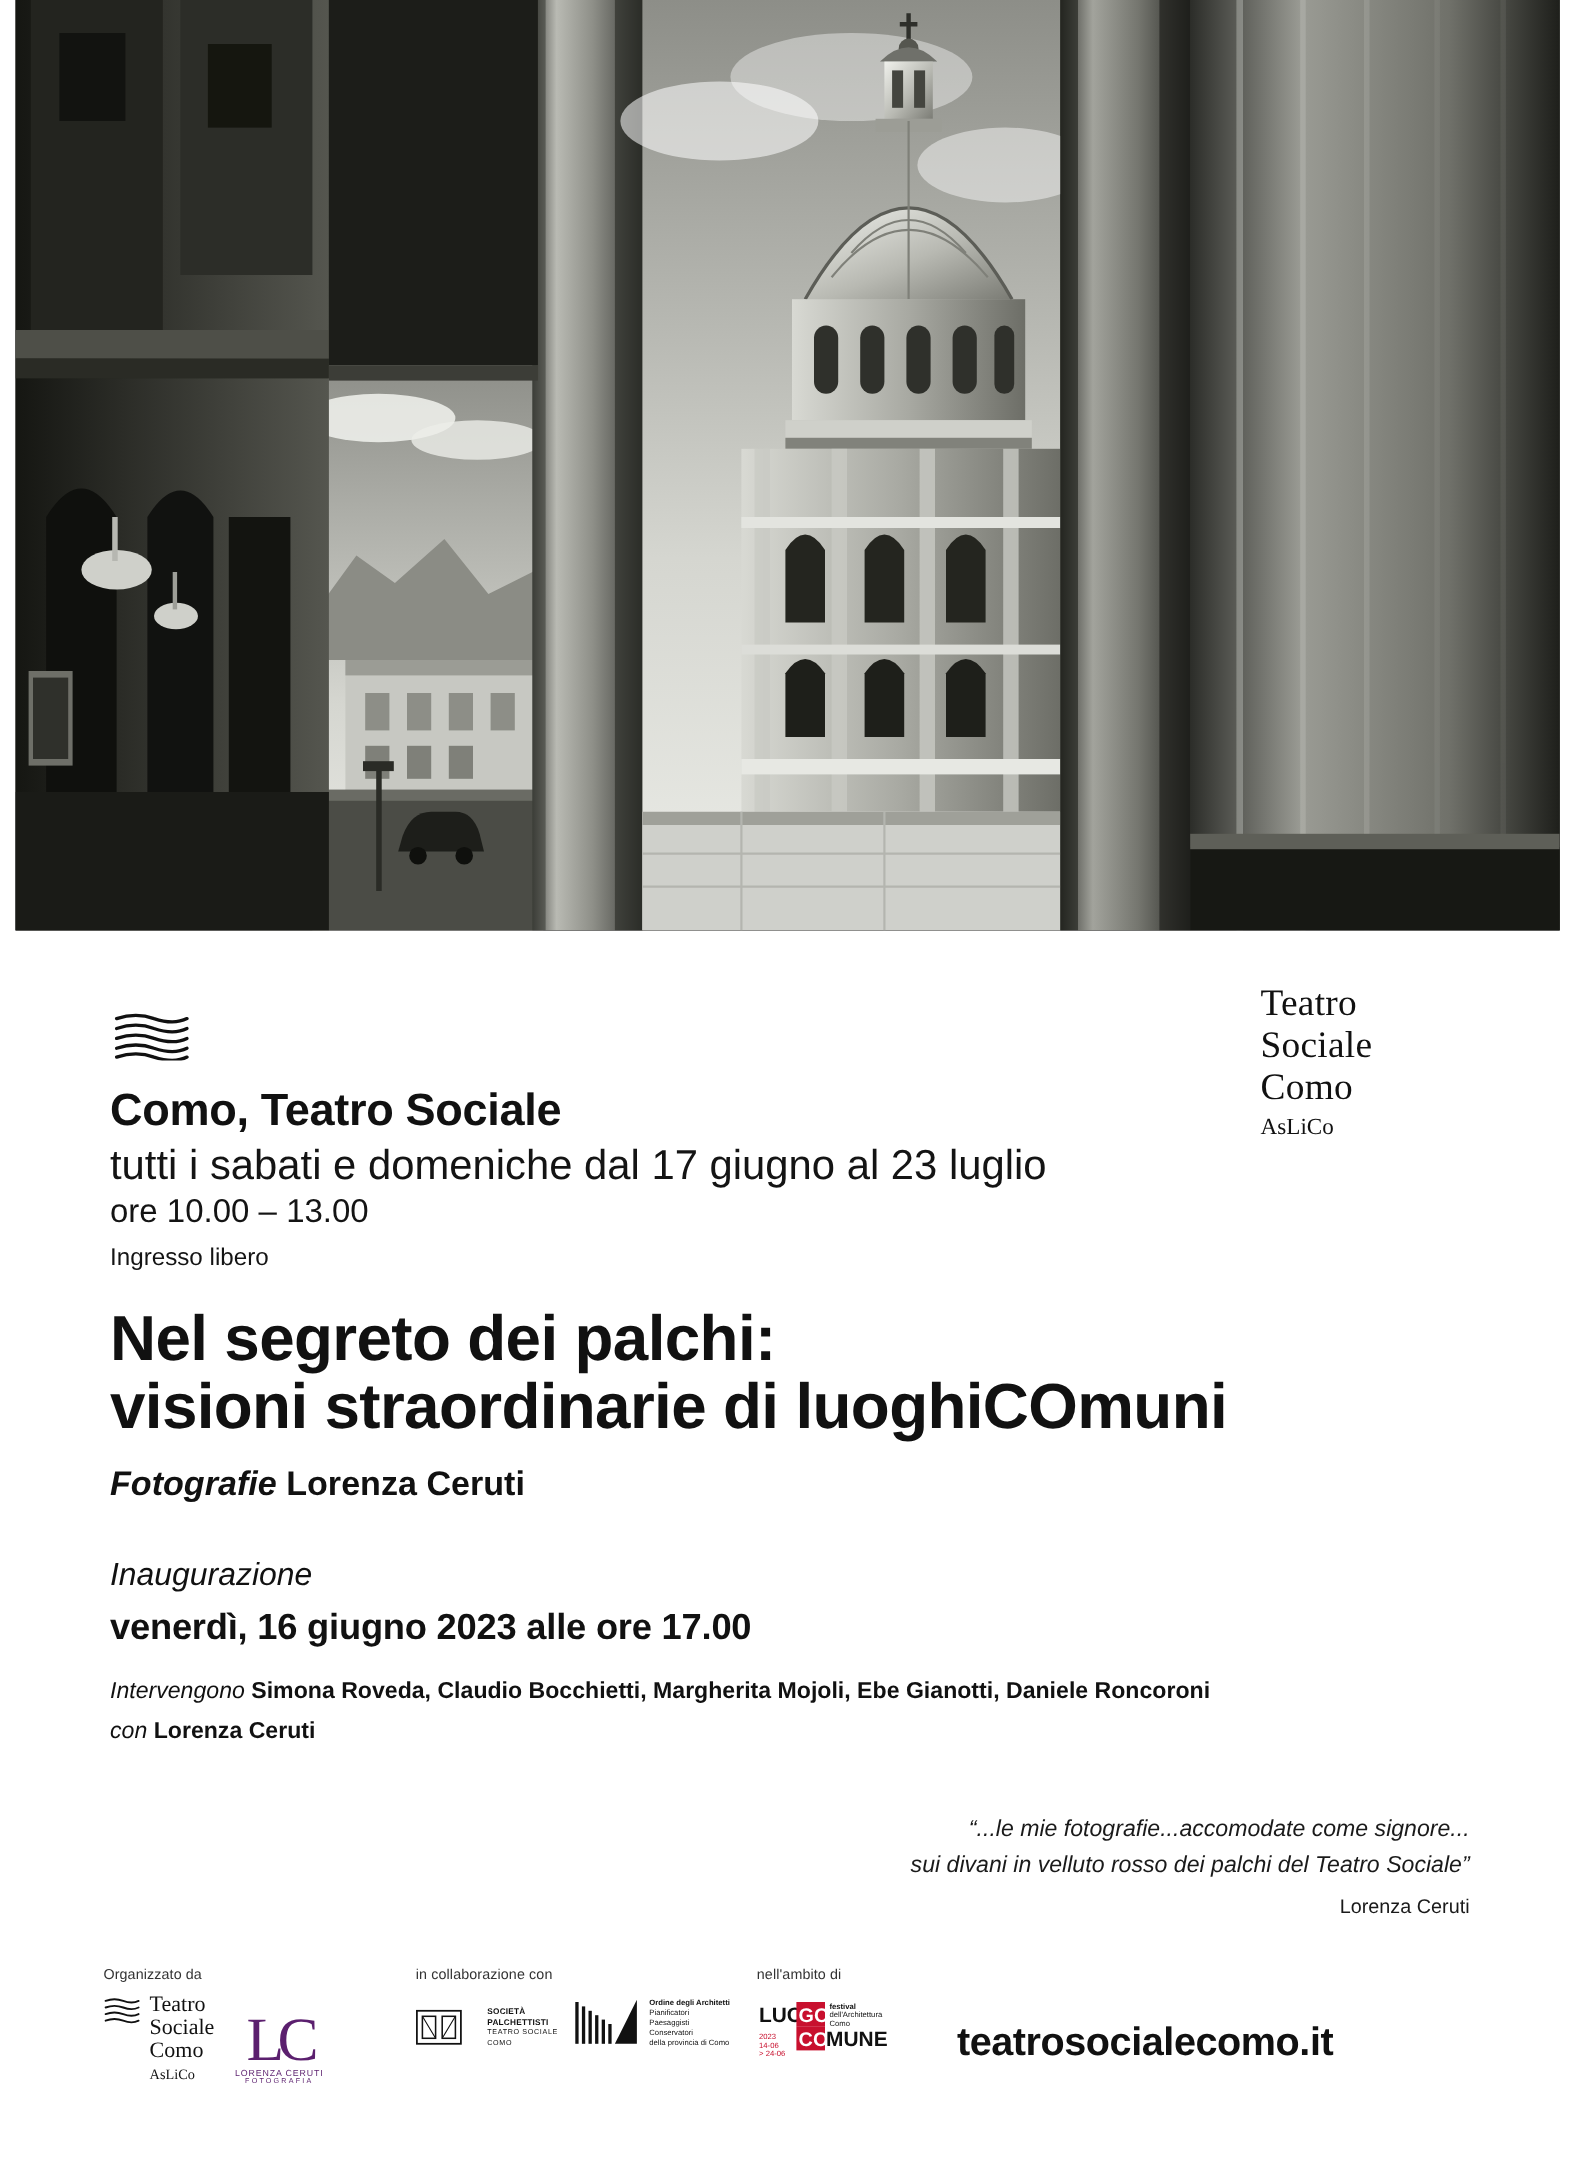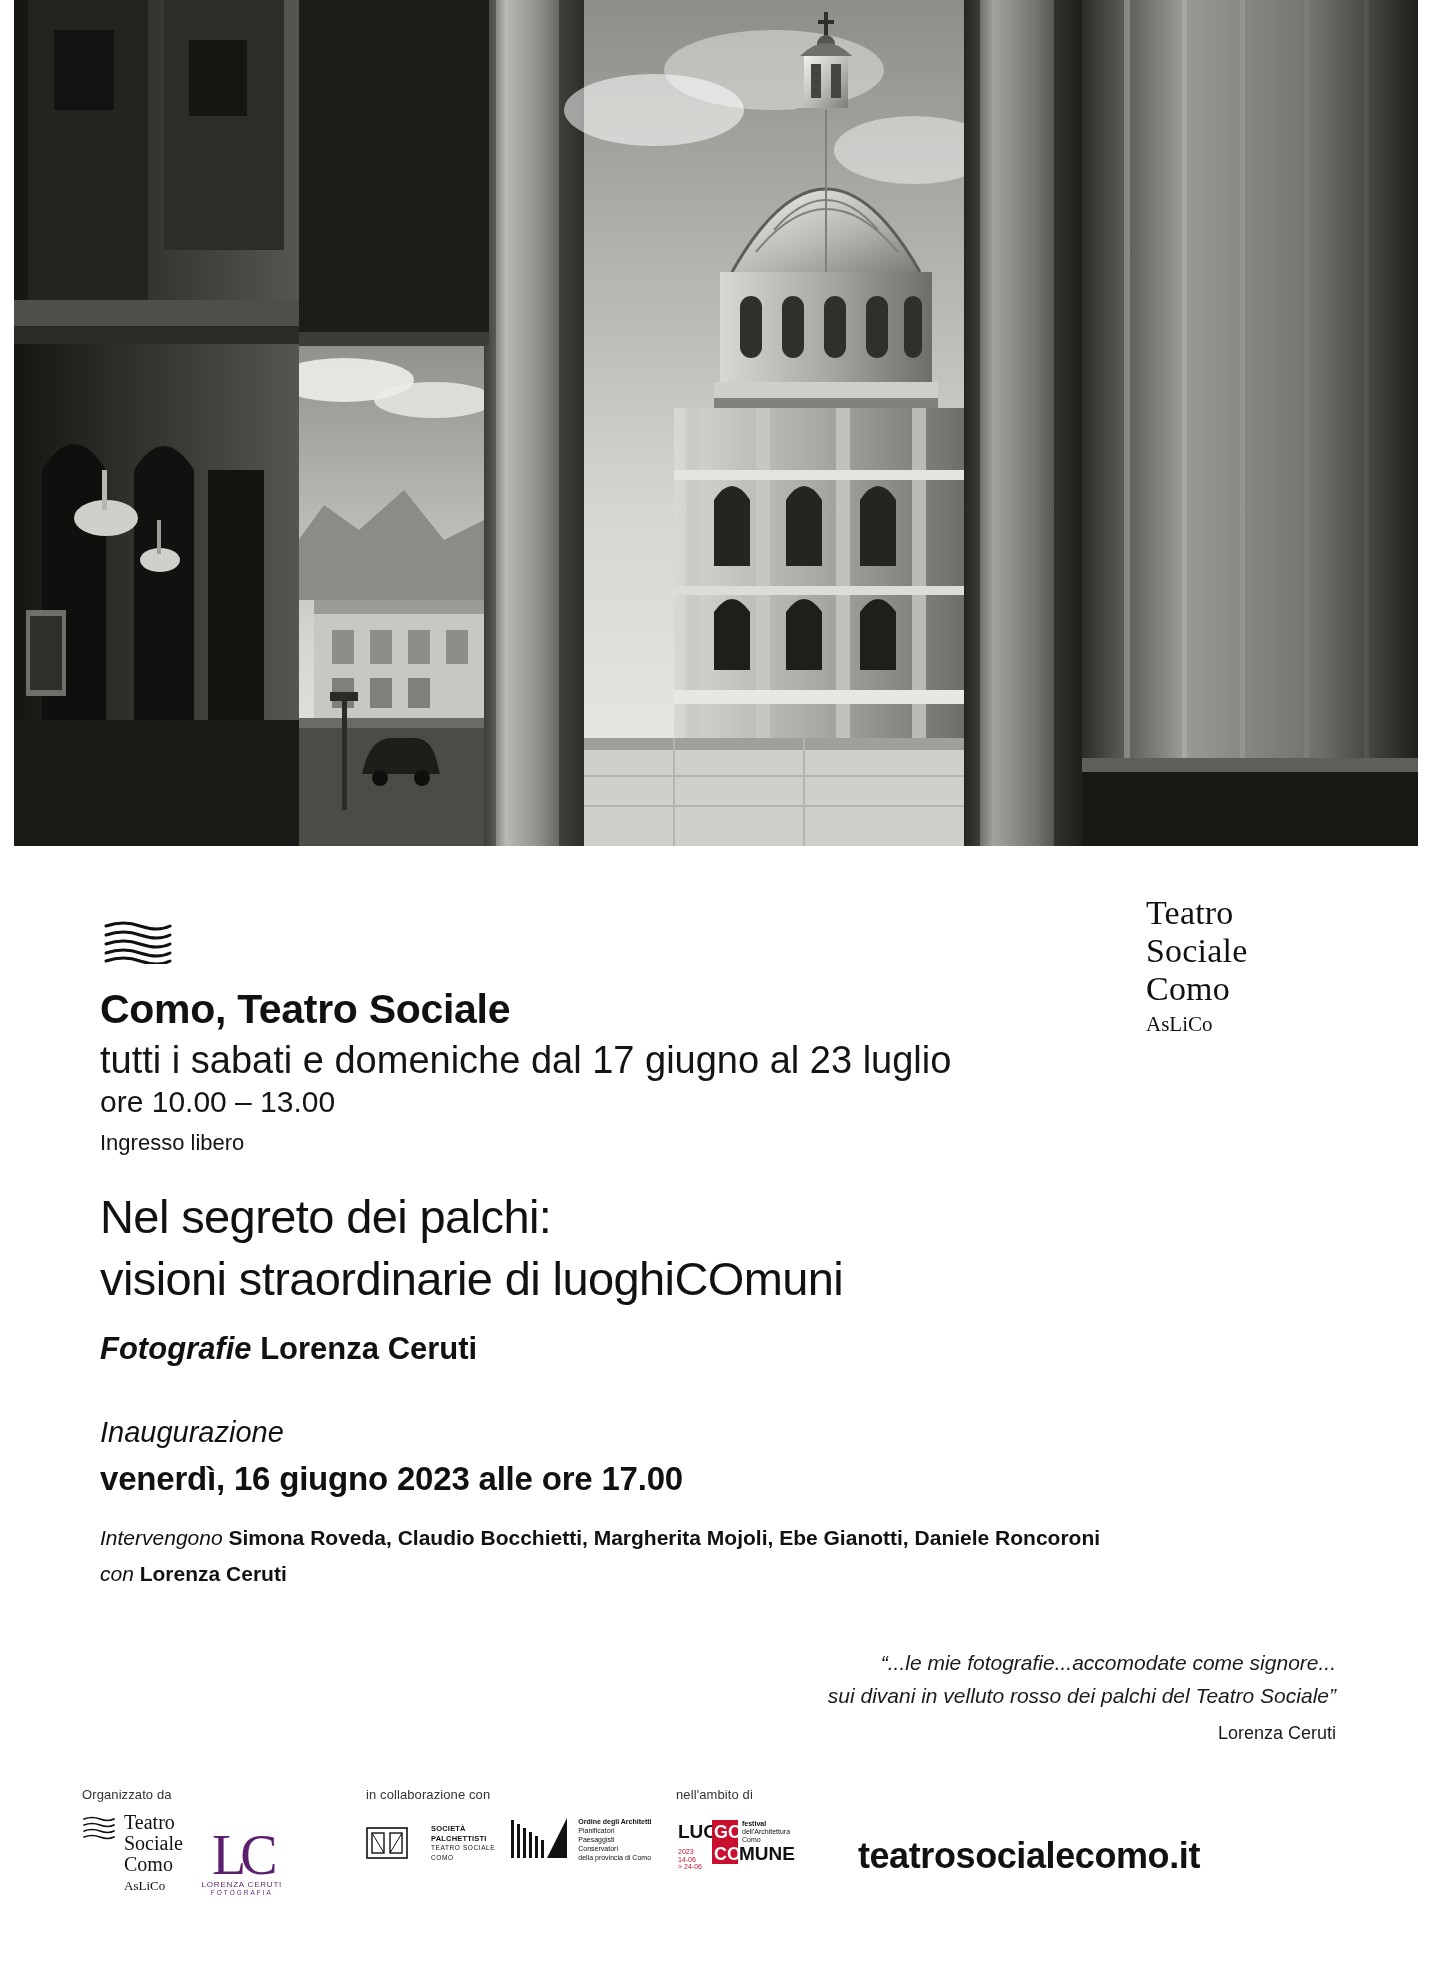--- a/index.html
+++ b/index.html
@@ -98,22 +98,22 @@
   }
   .free {
     top: 280px;
     font-size: 22px;
     line-height: 34px;
     color: #141414;
   }
 
   .title {
     top: 340px;
-    font-size: 47px;
-    font-weight: normal;
+    font-size: 58px;
+    font-weight: bold;
     line-height: 62px;
     letter-spacing: -0.6px;
     color: #111;
   }
 
   .credit {
     top: 482px;
     font-size: 31px;
     line-height: 42px;
     color: #111;
@@ -166,21 +166,21 @@
   .quote .author {
     font-style: normal;
     font-size: 18px;
     margin-top: 5px;
     color: #1a1a1a;
   }
 
   
   .footer {
     position: absolute;
-    left: 0;
+    left: 12px;
     top: 1775px;
     width: 1296px;
     height: 194px;
   }
   .foot-col { position: absolute; }
   .foot-label {
     font-size: 13px;
     color: #333;
     margin-bottom: 10px;
     letter-spacing: 0.1px;

